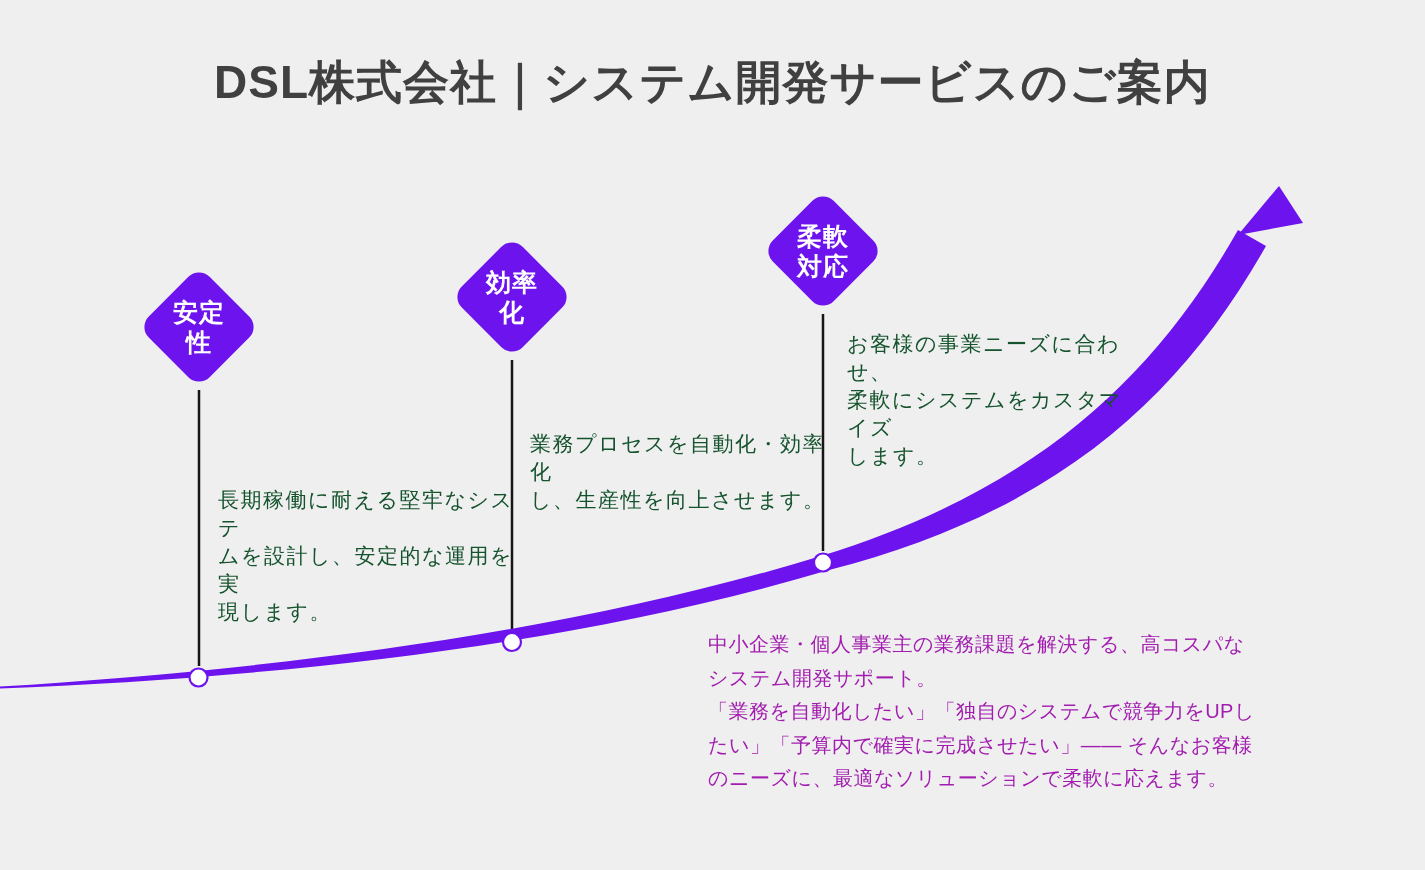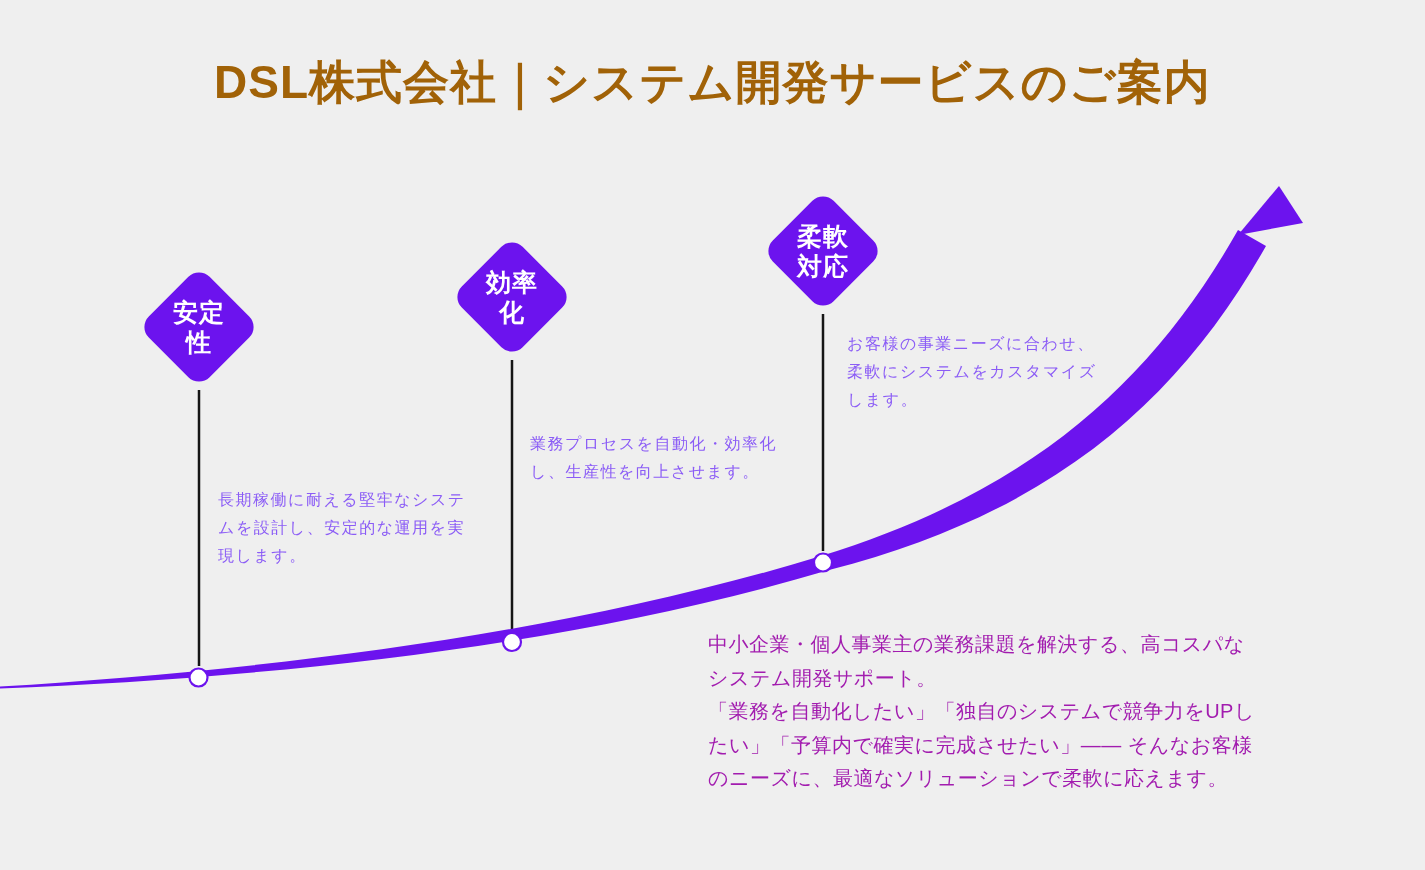--- a/index.html
+++ b/index.html
@@ -16,21 +16,21 @@
   }
   .title {
     position: absolute;
     top: 52px;
     left: 0;
     width: 100%;
     text-align: center;
     font-size: 46px;
     font-weight: 800;
     letter-spacing: 1px;
-    color: #a16207;
+    color: #404040;
     white-space: nowrap;
   }
   .layer-svg {
     position: absolute;
     inset: 0;
     width: 1425px;
     height: 870px;
   }
   .diamond {
     position: absolute;
@@ -51,22 +51,22 @@
     line-height: 1.2;
     text-align: center;
     white-space: pre-line;
     letter-spacing: 1px;
   }
   .diamond-1 { left: 156px; top: 284px; }
   .diamond-2 { left: 469px; top: 254px; }
   .diamond-3 { left: 780px; top: 208px; }
   .milestone-desc {
     position: absolute;
-    color: #8b5cf6;
-    font-size: 16px;
+    color: #14532d;
+    font-size: 21px;
     line-height: 28px;
     letter-spacing: 1.5px;
     white-space: pre-line;
   }
   .desc-1 { left: 218px; top: 486px; width: 300px; }
   .desc-2 { left: 530px; top: 430px; width: 300px; }
   .desc-3 { left: 847px; top: 330px; width: 290px; }
   .summary {
     position: absolute;
     left: 708px;

